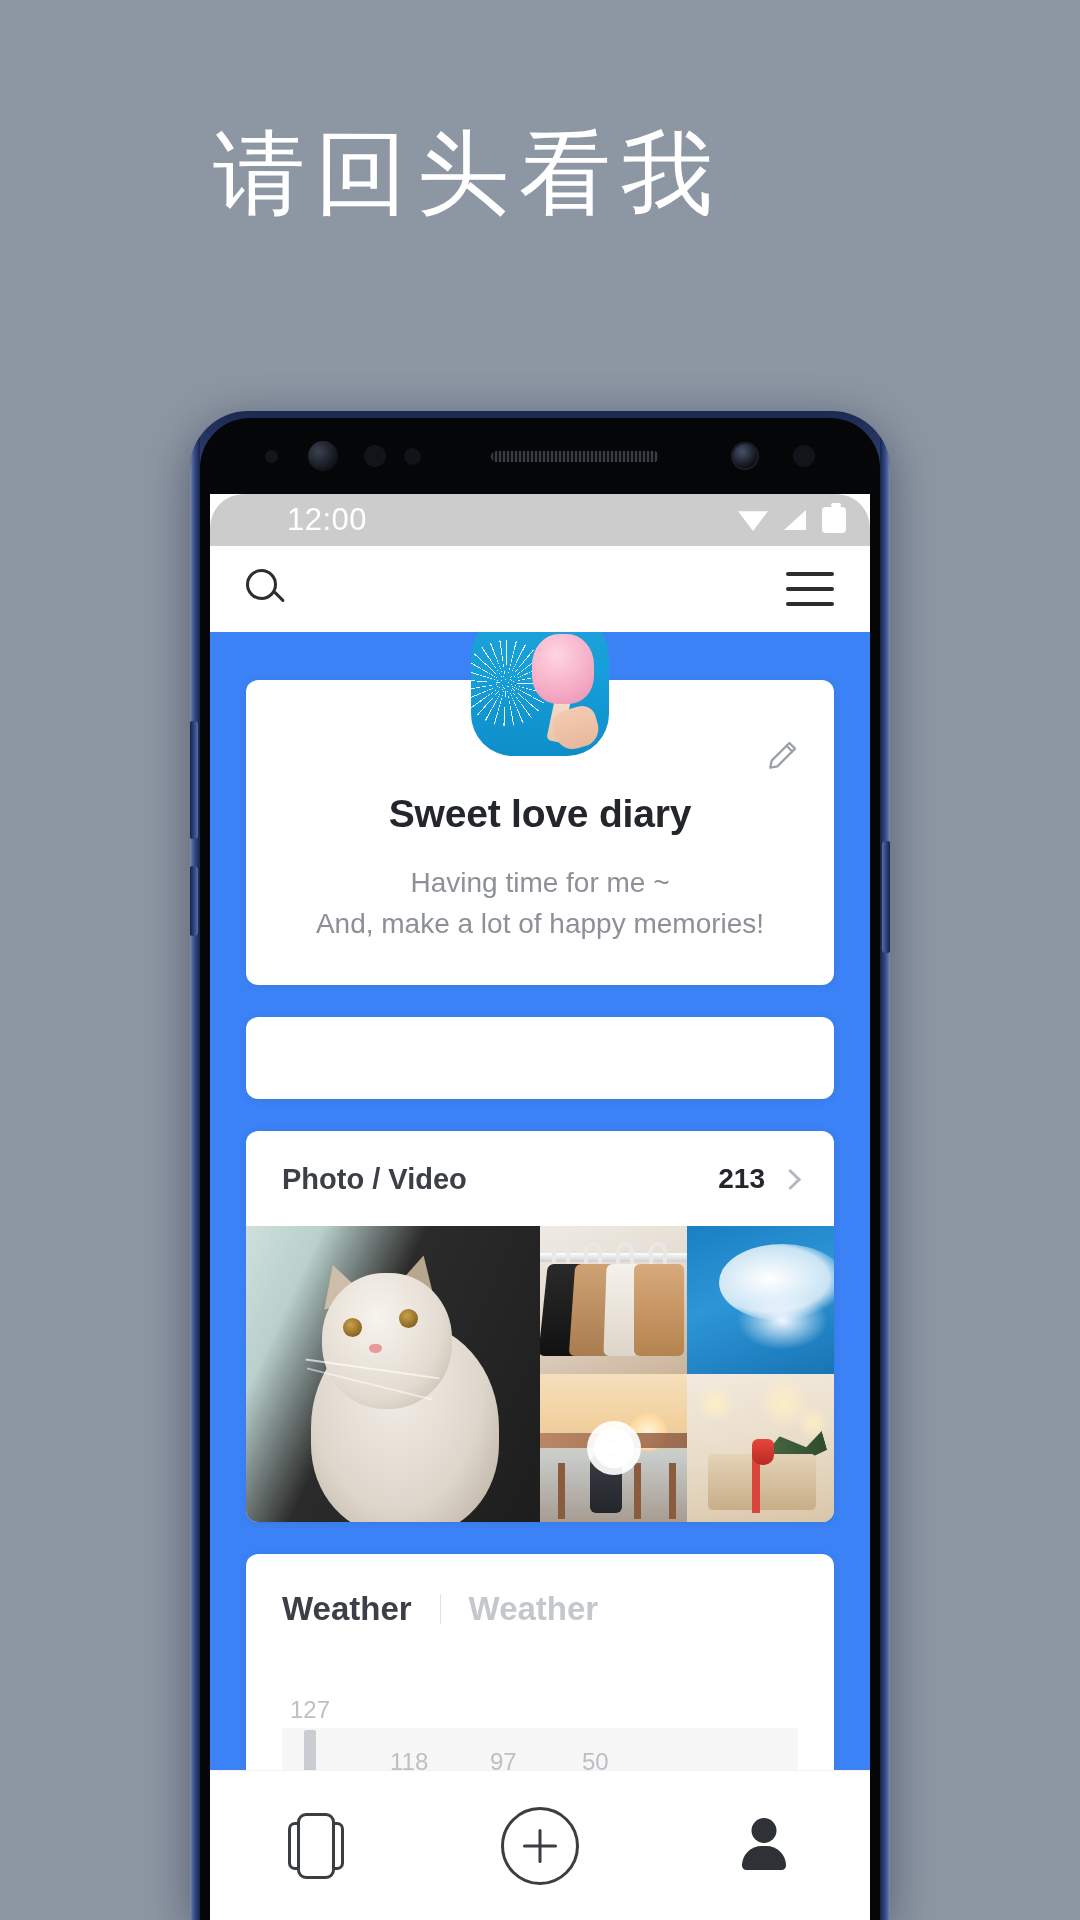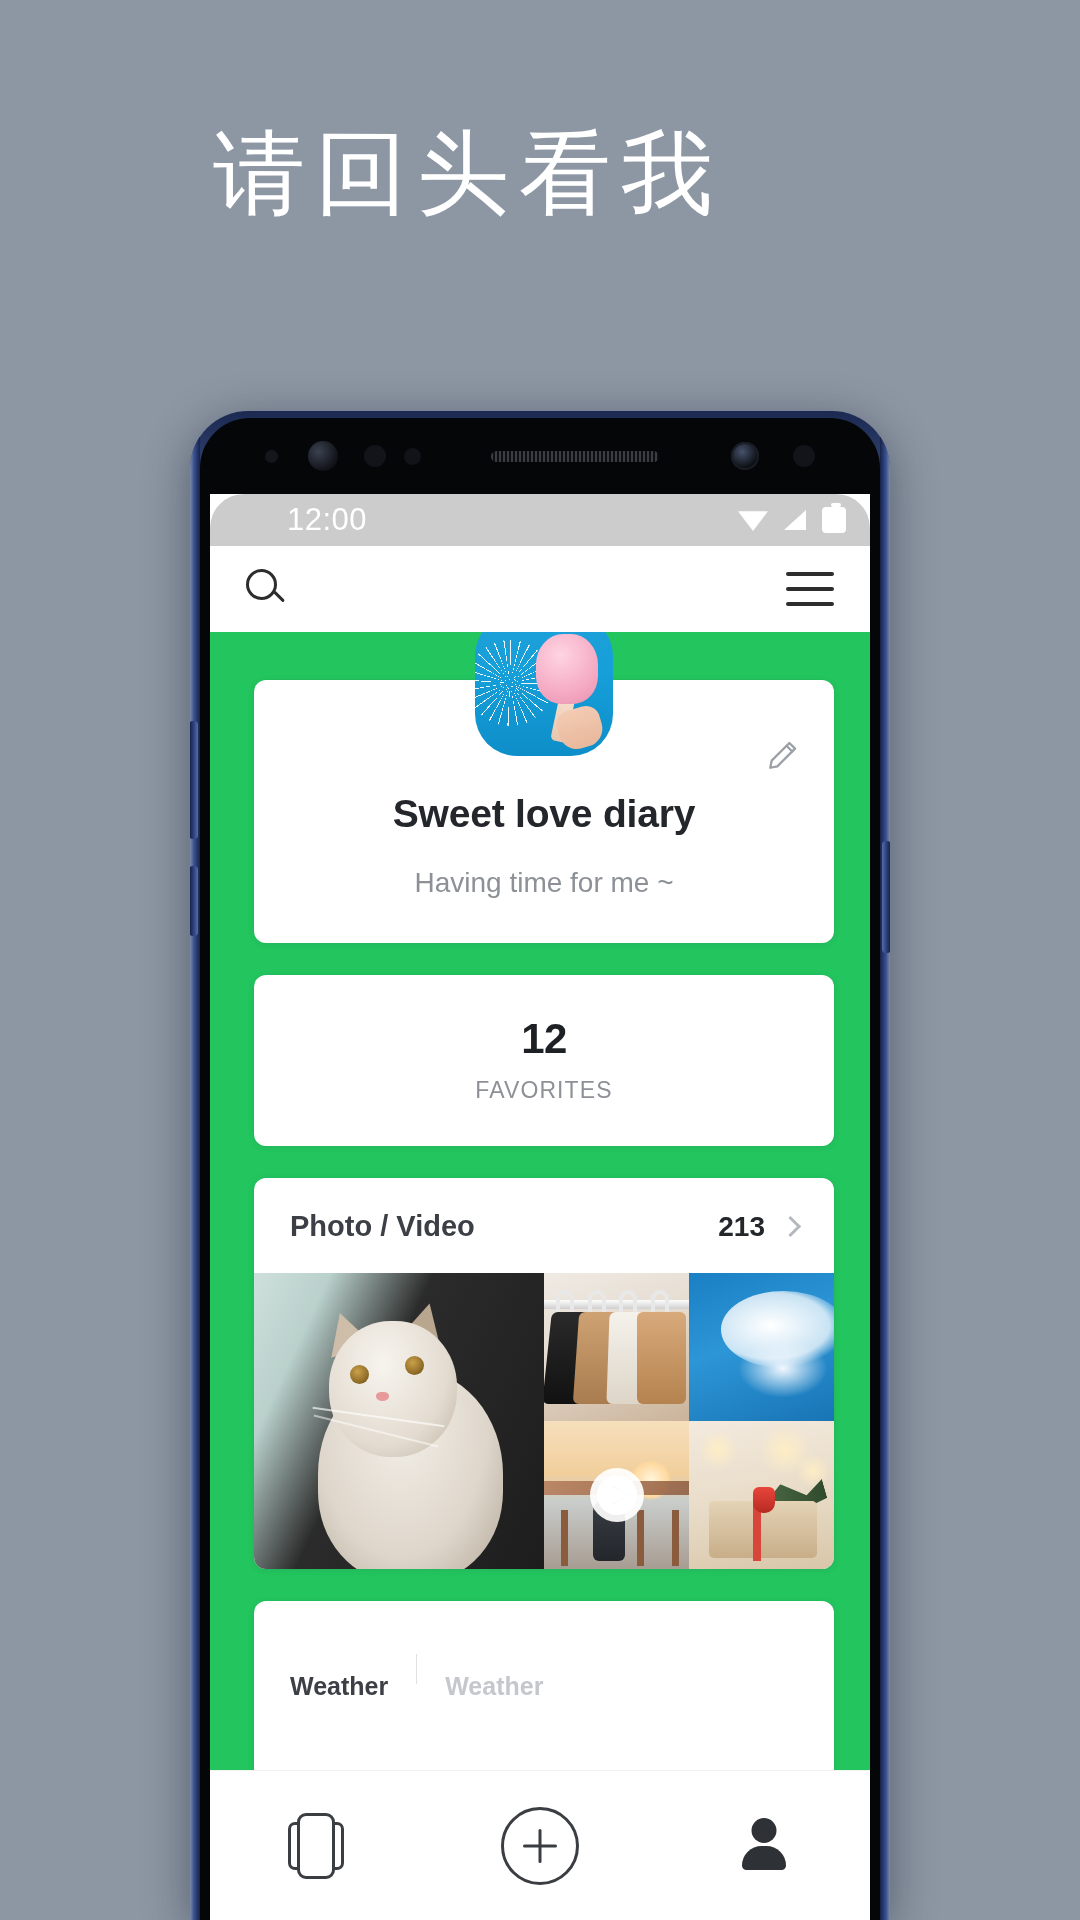--- a/index.html
+++ b/index.html
@@ -133,21 +133,21 @@
   }
   .search-ic b{
     position:absolute; left:26px; top:26px; width:14px; height:3px;
     background:#2d2d2d; transform:rotate(45deg); border-radius:2px;
   }
   .menu-ic{ width:48px; height:34px; display:flex; flex-direction:column;
     justify-content:space-between; }
   .menu-ic span{ display:block; height:4px; background:#2d2d2d; border-radius:2px; }
 
   
-  .content{ position:relative; background:#22c55e; padding:0 0 0 8px;
+  .content{ position:relative; background:#3b82f6; padding:0 0 0 0;
     height:1196px; overflow:hidden; }
 
   .card{
     background:#ffffff; border-radius:12px;
     box-shadow:0 1px 6px rgba(60,70,90,.13), 0 0 1px rgba(60,70,90,.10);
     margin:0 36px;
   }
 
   
   .profile-wrap{ position:relative; margin-top:48px; }
@@ -309,21 +309,21 @@
     background:#d8453a; }
   .ph-gift .ball{ position:absolute; left:44%; top:44%; width:22px;height:26px;
     border-radius:6px 6px 10px 10px; background:linear-gradient(180deg,#e8453a,#b72b22); }
   .ph-gift .pine{ position:absolute; right:6%; top:40%; width:44%; height:22%;
     background:linear-gradient(100deg,#4c6b45,#2f4a2c); transform:rotate(-16deg);
     clip-path:polygon(0 50%,35% 0,70% 55%,100% 20%,100% 80%,40% 100%); }
 
   
   .wx-card{ margin-top:32px; padding:36px 36px 0; height:230px; overflow:hidden; }
   .wx-tabs{ display:flex; align-items:center; gap:28px; }
-  .wx-tab{ font-size:25px; font-weight:700; color:#3c4046;margin-top:35px; }
+  .wx-tab{ font-size:33px; font-weight:700; color:#3c4046; }
   .wx-tab.off{ color:#c4c7cb; font-weight:600; }
   .wx-div{ width:1px; height:30px; background:#dfe1e4; }
   .wx-chart{ position:relative; margin-top:44px; height:110px; }
   .wx-base{ position:absolute; left:0; right:0; top:56px; height:54px;
     background:#f7f7f8; }
   .wx-item{ position:absolute; bottom:0; text-align:center; }
   .wx-val{ font-size:24px; color:#bcc0c5; margin-bottom:6px; }
   .wx-bar{ width:12px; background:#c9cdd1; margin:0 auto; border-radius:2px; }
 
   
@@ -419,29 +419,26 @@
             <div class="card profile-card">
               <div class="edit-ic">
                 <svg width="34" height="34" viewBox="0 0 24 24" fill="none" stroke="#9aa0a6" stroke-width="1.6" stroke-linecap="round" stroke-linejoin="round">
                   <path d="M16.5 3.5l4 4L8 20l-5 1 1-5z"></path>
                   <path d="M14.5 5.5l4 4"></path>
                 </svg>
               </div>
               <div class="pname">Sweet love diary</div>
               <div class="pdesc">
                 <div>Having time for me ~</div>
+                <div>And, make a lot of happy memories!</div>
               </div>
             </div>
           </div>
 
           <div class="card stats-card">
-            <div class="stat">
-              <div class="stat-num">12</div>
-              <div class="stat-lbl">FAVORITES</div>
-            </div>
           </div>
 
           <div class="card photo-card">
             <div class="photo-head">
               <div class="photo-title">Photo / Video</div>
               <div class="photo-right">
                 <span class="photo-count">213</span>
                 <span class="chev"></span>
               </div>
             </div>

